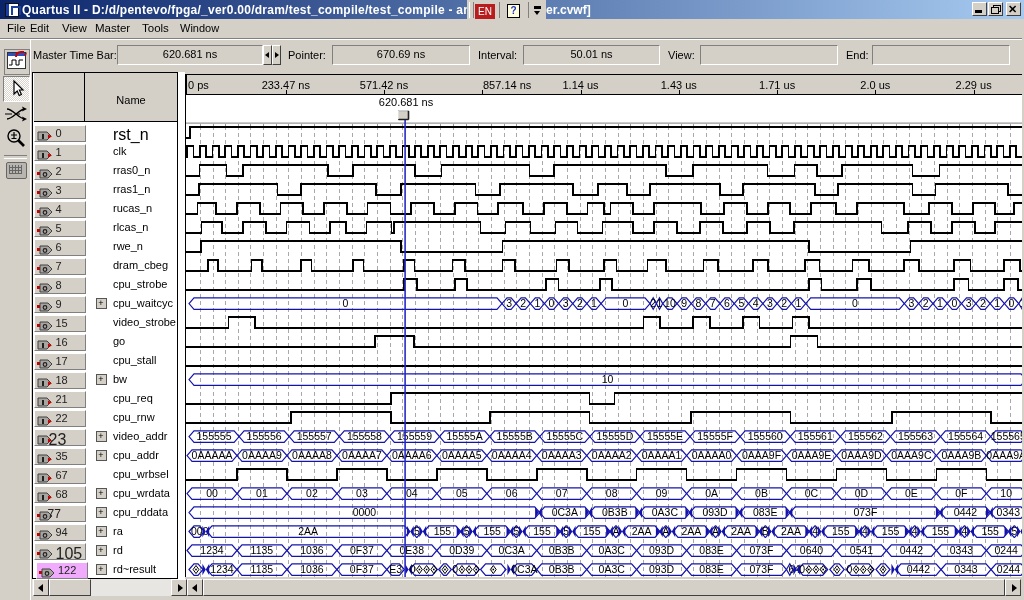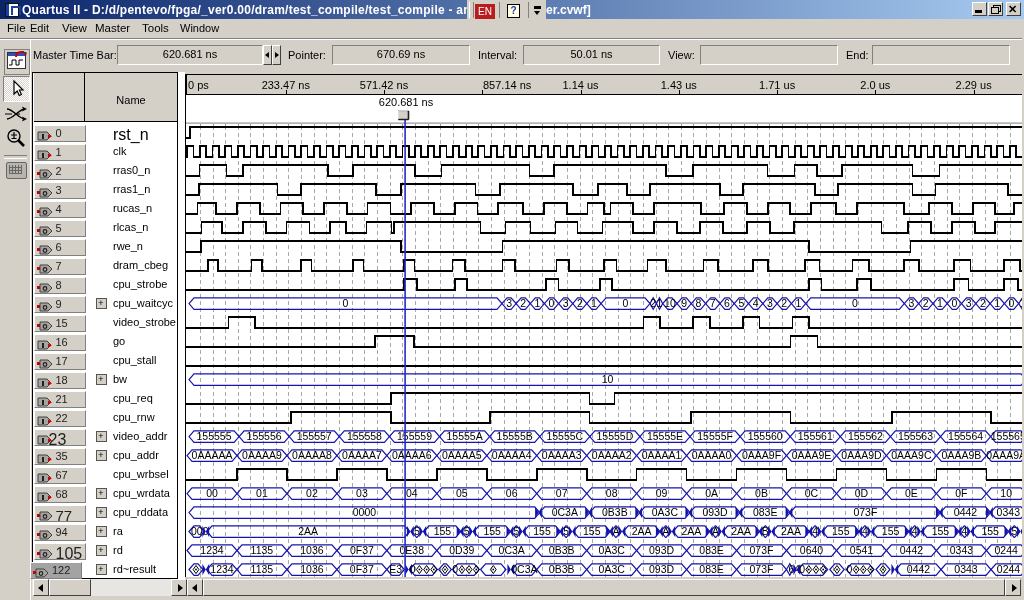--- a/index.html
+++ b/index.html
@@ -705,21 +705,21 @@
     <span style="position:absolute;left:21px;top:1px;font-size:11px;color:#222">68</span>
   </div>
 <div style="position:absolute;left:95.5px;top:488.1px;width:9px;height:9px;background:#d4d0c8;border:1px solid #555;font-size:9px;line-height:8px;text-align:center;color:#000">+</div>
 <div style="position:absolute;left:113px;top:486.6px;font-size:11px;color:#000">cpu_wrdata</div>
 <div style="position:absolute;left:33.5px;top:504.6px;width:50px;height:15.5px;background:#d4d0c8;border-top:1px solid #fff;border-left:1px solid #fff;border-right:1px solid #808080;border-bottom:1px solid #808080">
     <span style="position:absolute;left:2px;top:2px"><svg width="17" height="11" viewBox="0 0 17 11">
         <rect x="0" y="3" width="3" height="3" fill="#cc0000"></rect>
         <path d="M3 1h8l4 4-4 4H3z" fill="#a8a4a0" stroke="#404040" stroke-width="1"></path>
         <circle cx="8" cy="5.5" r="1.8" fill="none" stroke="#202020" stroke-width="1.2"></circle>
       </svg></span>
-    <span style="position:absolute;left:21px;top:1px;font-size:15px;color:#222">77</span>
+    <span style="position:absolute;left:13px;top:1px;font-size:12px;color:#222">77</span>
   </div>
 <div style="position:absolute;left:95.5px;top:507.1px;width:9px;height:9px;background:#d4d0c8;border:1px solid #555;font-size:9px;line-height:8px;text-align:center;color:#000">+</div>
 <div style="position:absolute;left:113px;top:505.6px;font-size:11px;color:#000">cpu_rddata</div>
 <div style="position:absolute;left:33.5px;top:523.6px;width:50px;height:15.5px;background:#d4d0c8;border-top:1px solid #fff;border-left:1px solid #fff;border-right:1px solid #808080;border-bottom:1px solid #808080">
     <span style="position:absolute;left:2px;top:2px"><svg width="17" height="11" viewBox="0 0 17 11">
         <rect x="0" y="3" width="3" height="3" fill="#cc0000"></rect>
         <path d="M3 1h8l4 4-4 4H3z" fill="#a8a4a0" stroke="#404040" stroke-width="1"></path>
         <circle cx="8" cy="5.5" r="1.8" fill="none" stroke="#202020" stroke-width="1.2"></circle>
       </svg></span>
     <span style="position:absolute;left:21px;top:1px;font-size:11px;color:#222">94</span>
@@ -729,21 +729,21 @@
 <div style="position:absolute;left:33.5px;top:542.6px;width:50px;height:15.5px;background:#d4d0c8;border-top:1px solid #fff;border-left:1px solid #fff;border-right:1px solid #808080;border-bottom:1px solid #808080">
     <span style="position:absolute;left:2px;top:2px"><svg width="17" height="11" viewBox="0 0 17 11">
         <rect x="0" y="3" width="3" height="3" fill="#cc0000"></rect>
         <path d="M3 1h8l4 4-4 4H3z" fill="#a8a4a0" stroke="#404040" stroke-width="1"></path>
         <circle cx="8" cy="5.5" r="1.8" fill="none" stroke="#202020" stroke-width="1.2"></circle>
       </svg></span>
     <span style="position:absolute;left:21px;top:1px;font-size:16px;color:#222">105</span>
   </div>
 <div style="position:absolute;left:95.5px;top:545.1px;width:9px;height:9px;background:#d4d0c8;border:1px solid #555;font-size:9px;line-height:8px;text-align:center;color:#000">+</div>
 <div style="position:absolute;left:113px;top:543.6px;font-size:11px;color:#000">rd</div>
-<div style="position:absolute;left:30px;top:561.6px;width:50px;height:15.5px;background:#a3a3a3;border-top:1px solid #fff;border-left:1px solid #fff;border-right:1px solid #808080;border-bottom:1px solid #808080">
+<div style="position:absolute;left:36px;top:561.6px;width:50px;height:15.5px;background:#f0abfc;border-top:1px solid #fff;border-left:1px solid #fff;border-right:1px solid #808080;border-bottom:1px solid #808080">
     <span style="position:absolute;left:2px;top:2px"><svg width="17" height="11" viewBox="0 0 17 11">
         <rect x="0" y="3" width="3" height="3" fill="#cc0000"></rect>
         <path d="M3 1h8l4 4-4 4H3z" fill="#a8a4a0" stroke="#404040" stroke-width="1"></path>
         <circle cx="8" cy="5.5" r="1.8" fill="none" stroke="#202020" stroke-width="1.2"></circle>
       </svg></span>
     <span style="position:absolute;left:21px;top:1px;font-size:11px;color:#222">122</span>
   </div>
 <div style="position:absolute;left:95.5px;top:564.1px;width:9px;height:9px;background:#d4d0c8;border:1px solid #555;font-size:9px;line-height:8px;text-align:center;color:#000">+</div>
 <div style="position:absolute;left:113px;top:562.6px;font-size:11px;color:#000">rd~result</div>
 <div style="position:absolute;left:32px;top:579px;width:155px;height:17px;background:#e8e6e2"></div>

